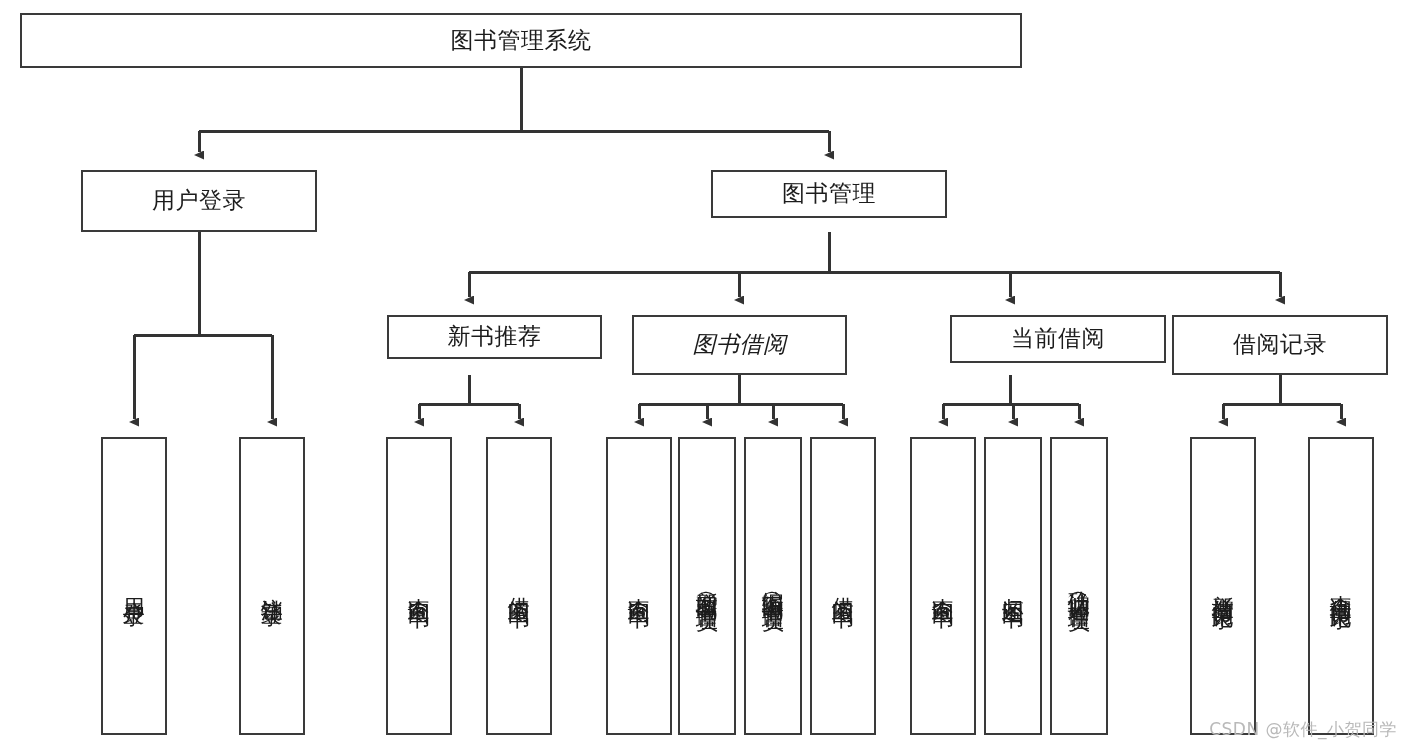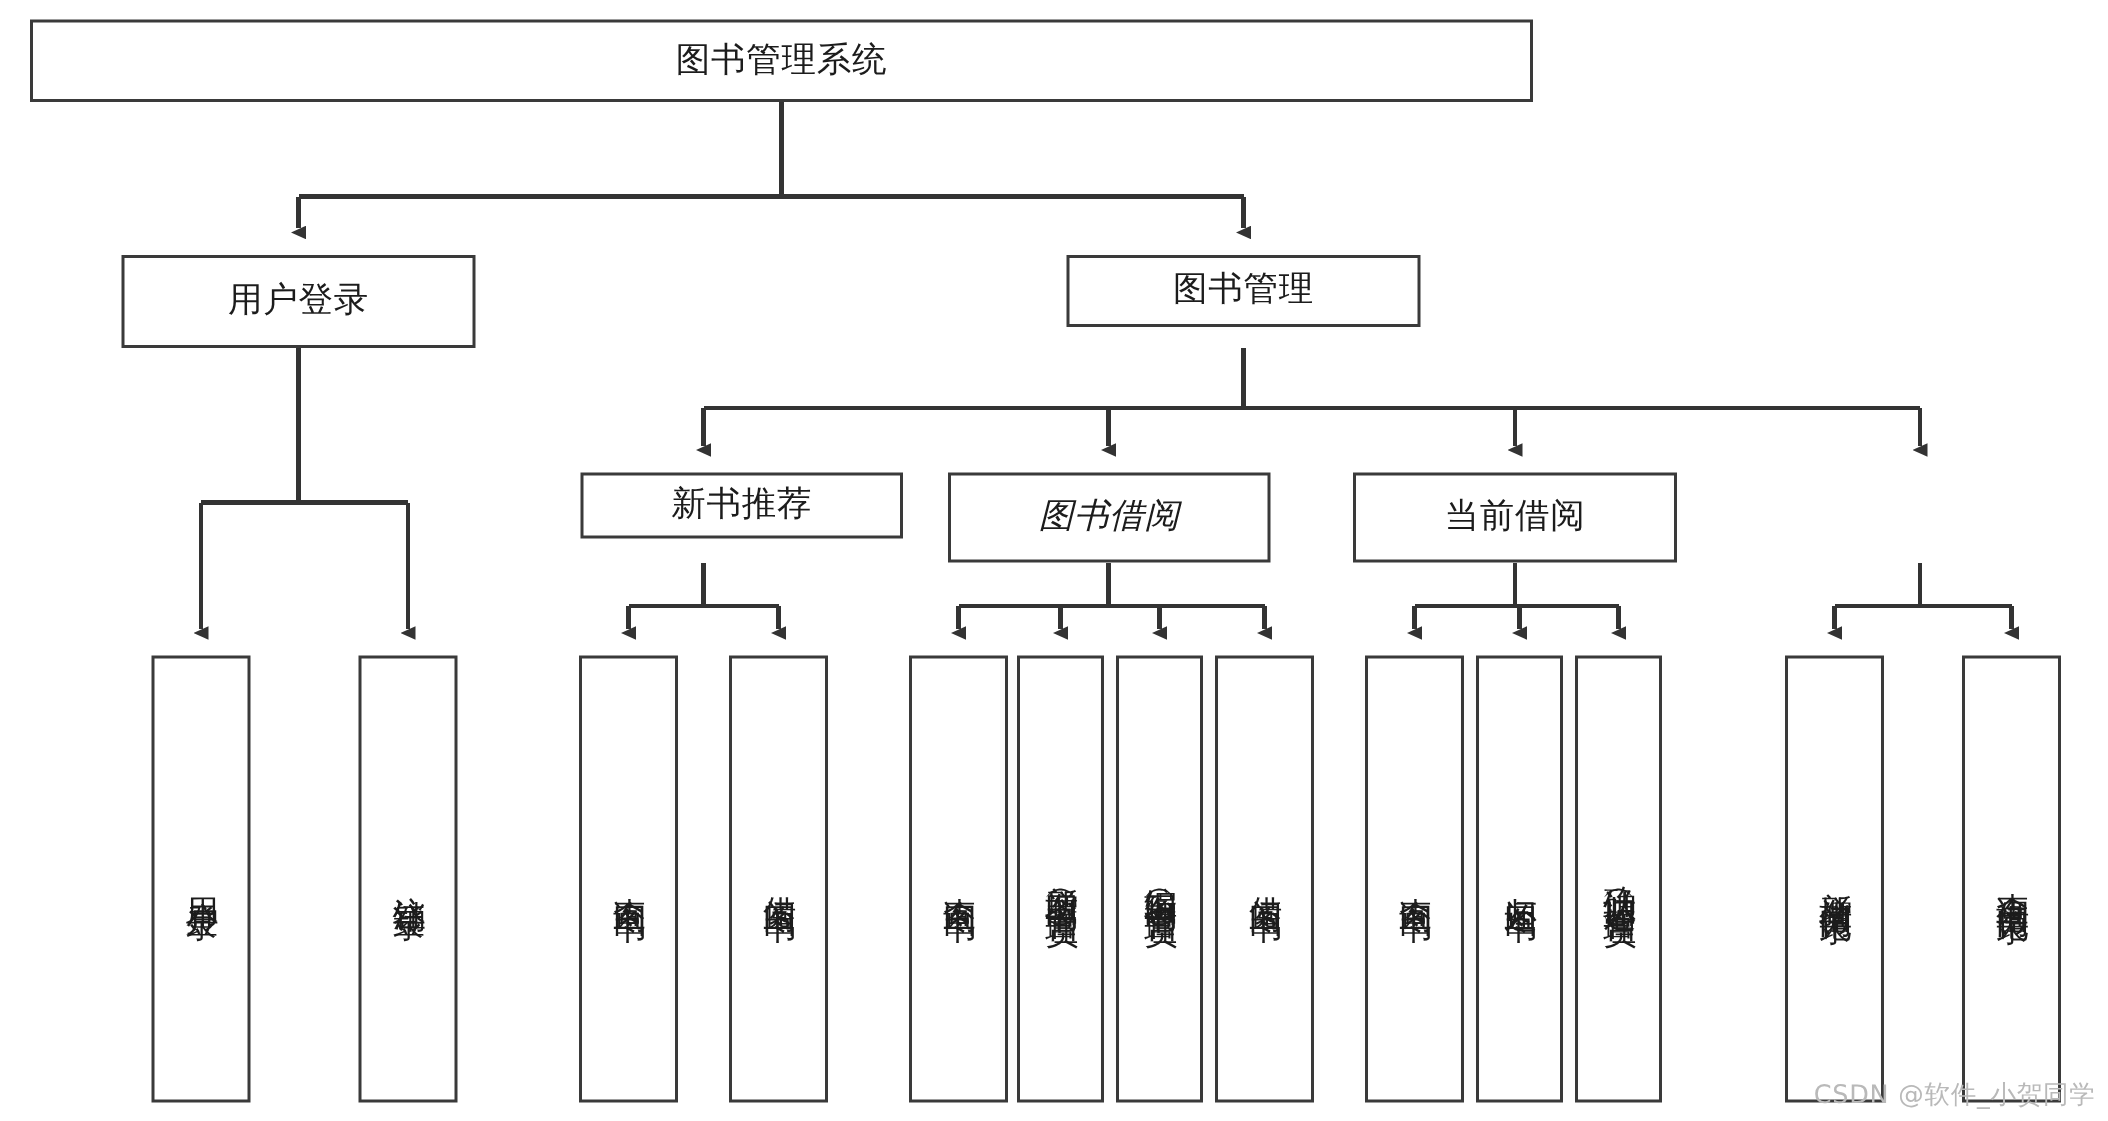--- a/index.html
+++ b/index.html
@@ -129,22 +129,25 @@
   <div class="node-box horiz" style="left: 711px; top: 170px; width: 236px; height: 48px;">
     <span class="node-label">图书管理</span>
   </div>
 
   <div class="node-box horiz" style="left: 362px; top: 315px; width: 215px; height: 44px; margin-left: 25px;">
     <span class="node-label">新书推荐</span>
   </div>
   <div class="node-box horiz" style="left: 632px; top: 315px; width: 215px; height: 60px; font-style: italic;">
     <span class="node-label">图书借阅</span>
   </div>
-  <div class="node-box horiz" style="left: 902px; top: 315px; width: 216px; height: 60px; text-align: right;">
+  <div class="node-box horiz" style="left: 950px; top: 315px; width: 216px; height: 48px; text-align: right;">
     <span class="node-label">当前借阅</span>
+  </div>
+  <div class="node-box horiz" style="left: 1172px; top: 315px; width: 216px; height: 60px;">
+    <span class="node-label">借阅记录</span>
   </div>
 
   <div class="node-box vert" style="left: 101px; top: 437px; width: 66px; height: 298px;">
     <span class="node-label">用户登录</span>
   </div>
   <div class="node-box vert" style="left: 239px; top: 437px; width: 66px; height: 298px;">
     <span class="node-label">注销登录</span>
   </div>
   <div class="node-box vert" style="left: 386px; top: 437px; width: 66px; height: 298px;">
     <span class="node-label">查询图书</span>

